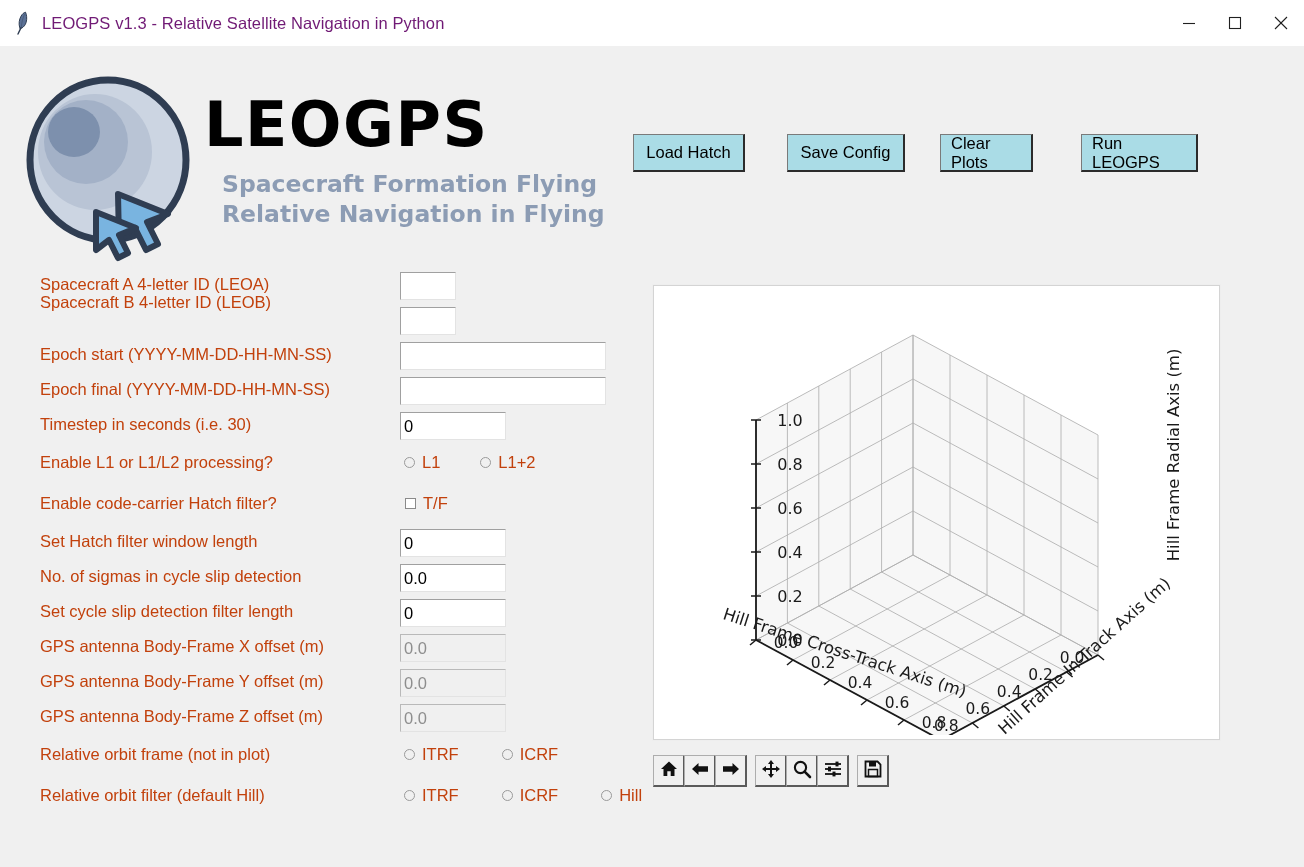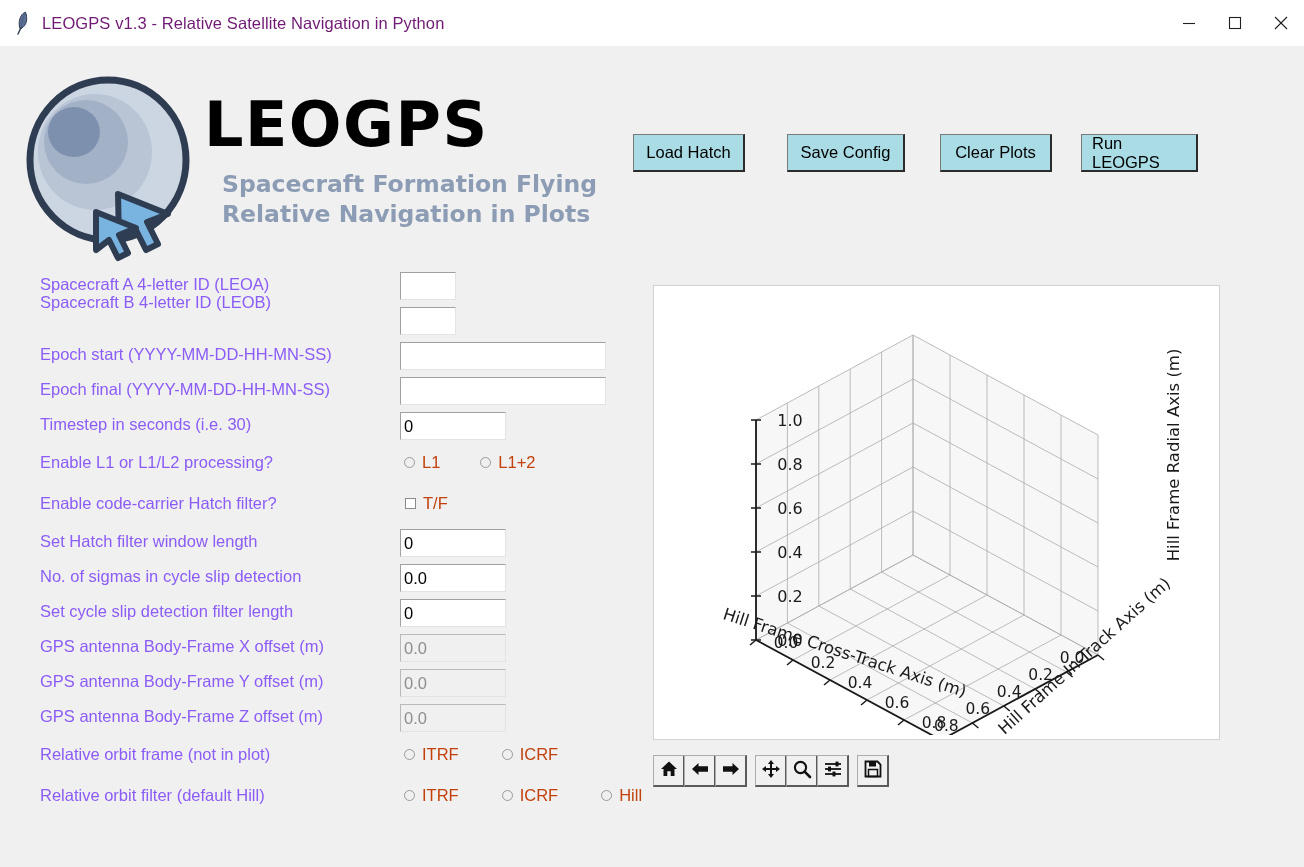--- a/index.html
+++ b/index.html
@@ -118,21 +118,21 @@
     cursor: pointer;
     padding: 0 10px;
     box-sizing: border-box;
   }
 
   
   .form-label {
     position: absolute;
     left: 40px;
     font-size: 16.5px;
-    color: #8b5cf6;
+    color: #c2410c;
     white-space: nowrap;
   }
   .field {
     position: absolute;
     box-sizing: border-box;
     background: #ffffff;
     border: 1px solid #a0a0a0;
     border-right-color: #e3e3e3;
     border-bottom-color: #e3e3e3;
     font-size: 16.5px;
@@ -277,28 +277,28 @@
 
         <g stroke="#2f3d52" stroke-width="6" stroke-linejoin="round" fill="#79b4e0">
           <path d="M96 118 L146 138 L125 146 L136 168 L124 174 L113 152 L97 165 Z"></path>
           <path d="M74 136 L114 152 L97 159 L106 177 L96 182 L87 164 L74 174 Z"></path>
         </g>
       </svg>
     </div>
     <div id="logo-title">LEOGPS</div>
     <div id="logo-sub">
       <div>Spacecraft Formation Flying</div>
-      <div>Relative Navigation in Plots</div>
+      <div>Relative Navigation in Flying</div>
     </div>
   </div>
 
   <div id="topbar-buttons">
       <div class="topbtn" style="left: 633px; width: 112px;">Load Hatch</div>
       <div class="topbtn" style="left: 787px; width: 118px;">Save Config</div>
-      <div class="topbtn" style="left: 940px; width: 112px;">Clear Plots</div>
+      <div class="topbtn" style="left: 940px; width: 93px;">Clear Plots</div>
       <div class="topbtn" style="left: 1081px; width: 117px;">Run LEOGPS</div>
     </div>
 
   <div id="form-area">
       <div class="form-label" style="top: 229px;">Spacecraft A 4-letter ID (LEOA)</div>
       <input type="text" class="field" value="" style="left: 400px; top: 226px; width: 56px;">
       <div class="form-label" style="top: 247px;">Spacecraft B 4-letter ID (LEOB)</div>
       <input type="text" class="field" value="" style="left: 400px; top: 261px; width: 56px;">
       <div class="form-label" style="top: 299px;">Epoch start (YYYY-MM-DD-HH-MN-SS)</div>
       <input type="text" class="field" value="" style="left: 400px; top: 296px; width: 206px;">

